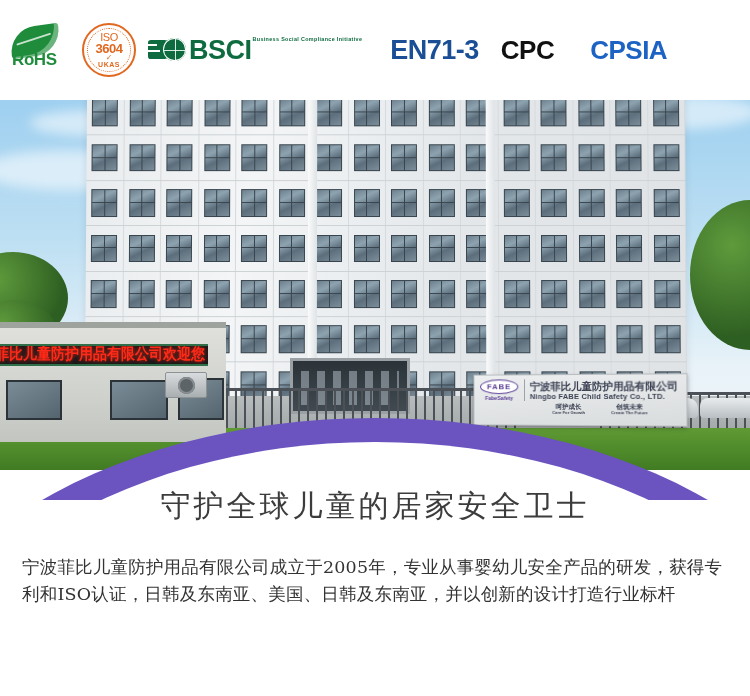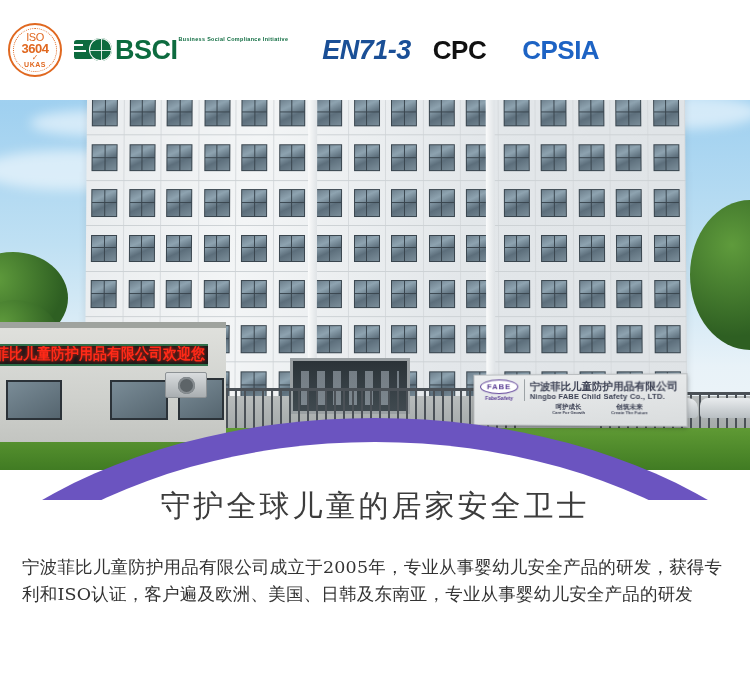--- a/index.html
+++ b/index.html
@@ -82,21 +82,21 @@
   .bsci-mark .globe:after{
     content:""; position:absolute; left:1px; top:50%; width:21px; height:1px;
     background:rgba(255,255,255,0.85);
   }
   .bsci-word{ font-size:27px; font-weight:bold; color:#0d6b3f; letter-spacing:-0.5px; }
   .bsci-sub{
     font-size:5.4px; color:#0d6b3f; letter-spacing:0.35px;
     margin-top:1px; margin-left:1px; white-space:nowrap; font-weight:bold;
   }
 
-  .en71{ font-size:27px; font-weight:bold; color:#1a4f96; letter-spacing:-0.5px; margin-left:22px;font-style:italic;}
+  .en71{ font-size:27px; font-weight:bold; color:#1a4f96; letter-spacing:-0.5px; margin-left:16px;}
   .cpc{ font-size:26px; font-weight:bold; color:#111111; letter-spacing:-0.5px; margin-left:10px;}
   .cpsia{ font-size:26px; font-weight:bold; color:#1d63c4; letter-spacing:-0.5px; margin-left:24px;}
 
   
   .photo{
     position:absolute; left:0; top:0; width:750px; height:470px; overflow:hidden;
     z-index:10;
   }
   .sky{
     position:absolute; inset:0;
@@ -700,20 +700,26 @@
   </div>
 
   <div class="arc-wrap">
     <div class="arc-purple"></div>
     <div class="arc-white"></div>
   </div>
   <div class="white-fill"></div>
 
   <div class="cert-bar">
 
+    <div class="cert-item">
+      <div class="rohs">
+        <div class="leaf"></div>
+        <div class="rohs-txt">RoHS</div>
+      </div>
+    </div>
 
     <div class="cert-item">
       <div class="iso">
         <div class="iso-l1">ISO</div>
         <div class="iso-l2">3604</div>
         <div class="iso-tick">✓</div>
         <div class="iso-l3">UKAS</div>
       </div>
     </div>
 
@@ -730,16 +736,16 @@
       </div>
     </div>
 
     <div class="en71">EN71-3</div>
     <div class="cpc">CPC</div>
     <div class="cpsia">CPSIA</div>
   </div>
 
   <div class="textblock">
     <div class="headline">守护全球儿童的居家安全卫士</div>
-    <div class="para">宁波菲比儿童防护用品有限公司成立于2005年，专业从事婴幼儿安全产品的研发，获得专利和ISO认证，客户遍及欧洲、美国、日韩及东南亚，专业从事婴幼儿安全产品的研发</div>
+    <div class="para">宁波菲比儿童防护用品有限公司成立于2005年，专业从事婴幼儿安全产品的研发，获得专利和ISO认证，日韩及东南亚、美国、日韩及东南亚，并以创新的设计打造行业标杆</div>
   </div>
 
 </div>
 
 </body></html>

